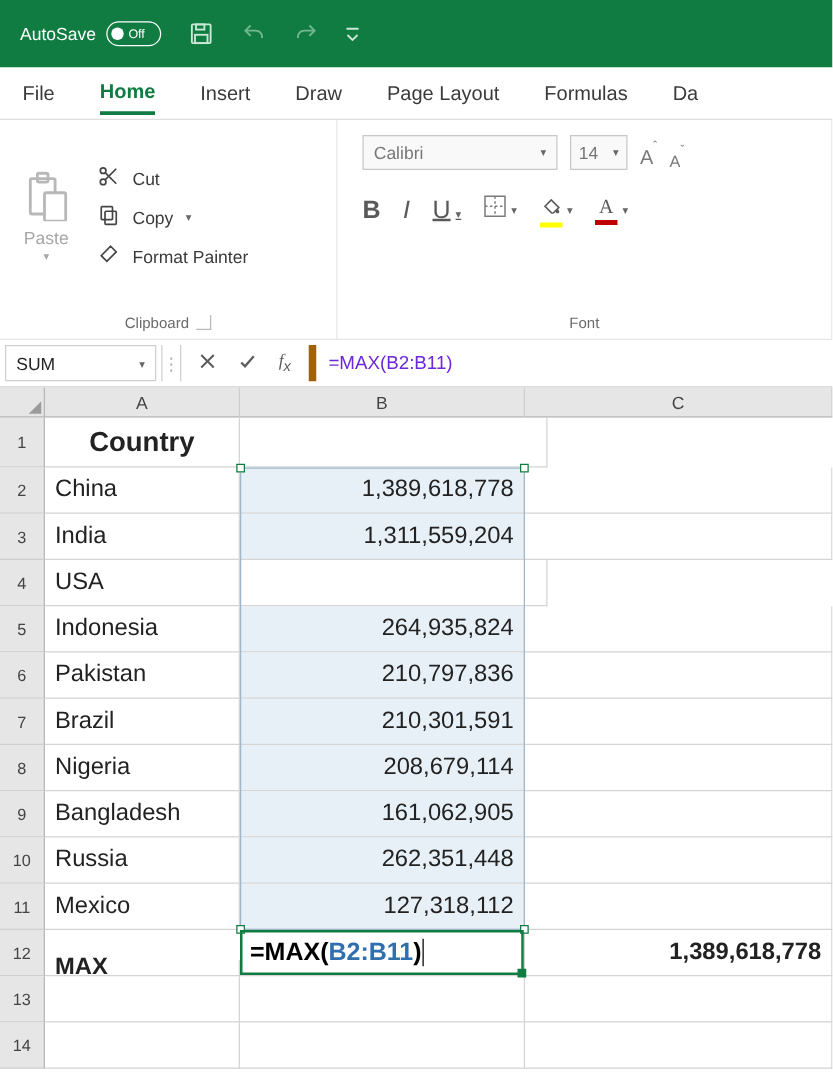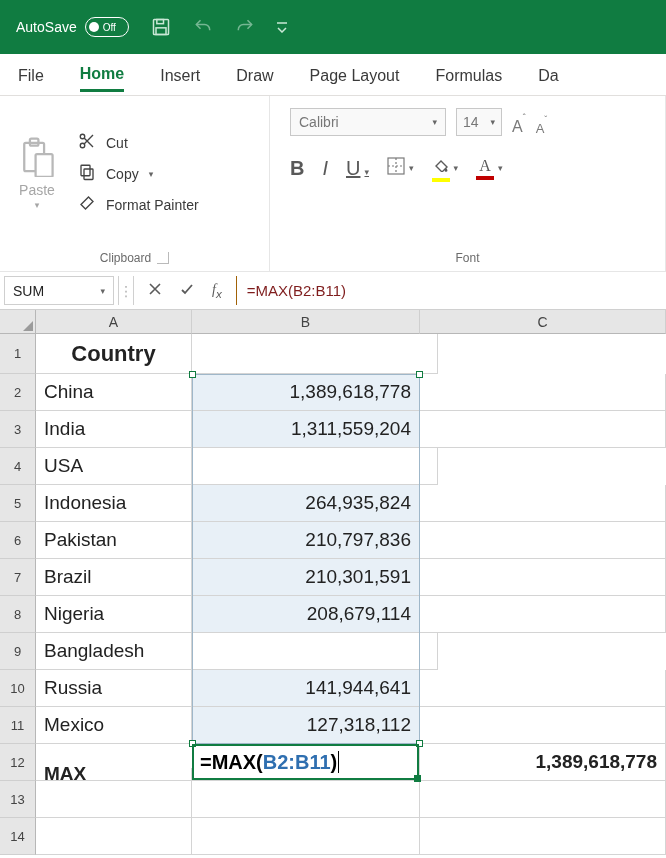--- a/index.html
+++ b/index.html
@@ -47,27 +47,27 @@
   .font-row2 { display:flex; align-items:center; gap:18px; color:#595959; font-size:20px; font-family:"Times New Roman",serif; }
   .font-row2 .b { font-weight:bold; }
   .font-row2 .i { font-style:italic; }
   .font-row2 .u { text-decoration:underline; display:flex; align-items:baseline; gap:4px;}
   .color-swatch { display:flex; flex-direction:column; align-items:center; gap:1px; }
   .color-swatch .bar { width:18px; height:4px; }
   .split { display:flex; align-items:center; gap:4px; }
 
   
   .fx-row { height:38px; display:flex; align-items:stretch; border-bottom:1px solid #d0d0d0; }
-  .name-box { width:110px; border:1px solid #cfcfcf; margin:4px 4px 4px 4px; background:#fff; display:flex; align-items:center; justify-content:space-between; padding:0 8px; font-size:14px; }
+  .name-box { width:121px; border:1px solid #cfcfcf; margin:4px 4px 4px 4px; background:#fff; display:flex; align-items:center; justify-content:space-between; padding:0 8px; font-size:14px; }
   .nb-caret { font-size:9px; color:#666; }
   .fx-div { width:16px; border-left:1px solid #d0d0d0; border-right:1px solid #d0d0d0; margin:4px 0; display:flex; align-items:center; justify-content:center; color:#b0b0b0;}
   .fx-btns { display:flex; align-items:center; gap:18px; padding:0 14px; color:#5c5c5c; margin:4px 0; }
   .fx-btns .fx { font-style:italic; font-family:"Times New Roman",serif; }
   .fx-btns svg { width:14px; height:14px; }
-  .formula-input { flex:1; display:flex; align-items:center; padding:0 10px; font-size:15px; color:#7f1d1d; border-left: 1px solid #a16207; margin:4px 4px 4px 0;}
+  .formula-input { flex:1; display:flex; align-items:center; padding:0 10px; font-size:15px; color:#6d28d9; border-left: 6px solid #a16207; margin:4px 4px 4px 0;}
 
   
   .grid { position:relative; }
   .colhdr-row { display:flex; height:24px; }
   .selall { width:36px; background:#e6e6e6; border-right:1px solid #b7b7b7; border-bottom:1px solid #b7b7b7; position:relative; }
   .selall::after { content:""; position:absolute; right:2px; bottom:2px; width:0; height:0; border-left:10px solid transparent; border-bottom:10px solid #9b9b9b; }
   .colhdr { background:#e6e6e6; border-right:1px solid #cfcfcf; border-bottom:1px solid #b7b7b7; display:flex; align-items:center; justify-content:center; font-size:14px; color:#444; }
   .colA { width:156px; } .colB { width:228px; } .colC { width:246px; }
   .row { display:flex; height:37px; }
   .row.hdr-row { height:40px; }
@@ -312,26 +312,27 @@
       </div>
       <div class="row">
         <div class="rowhdr">8</div>
         <div class="cell colA">Nigeria</div>
         <div class="cell colB sel-range">208,679,114</div>
         <div class="cell colC"></div>
       </div>
       <div class="row">
         <div class="rowhdr">9</div>
         <div class="cell colA">Bangladesh</div>
+        <div class="cell colB sel-range">161,062,905</div>
         <div class="cell colC"></div>
       </div>
       <div class="row">
         <div class="rowhdr">10</div>
         <div class="cell colA">Russia</div>
-        <div class="cell colB sel-range">141,944,641</div>
+        <div class="cell colB sel-range">262,351,448</div>
         <div class="cell colC"></div>
       </div>
       <div class="row">
         <div class="rowhdr">11</div>
         <div class="cell colA">Mexico</div>
         <div class="cell colB sel-range">127,318,112</div>
         <div class="cell colC"></div>
       </div>
     </div>
 

